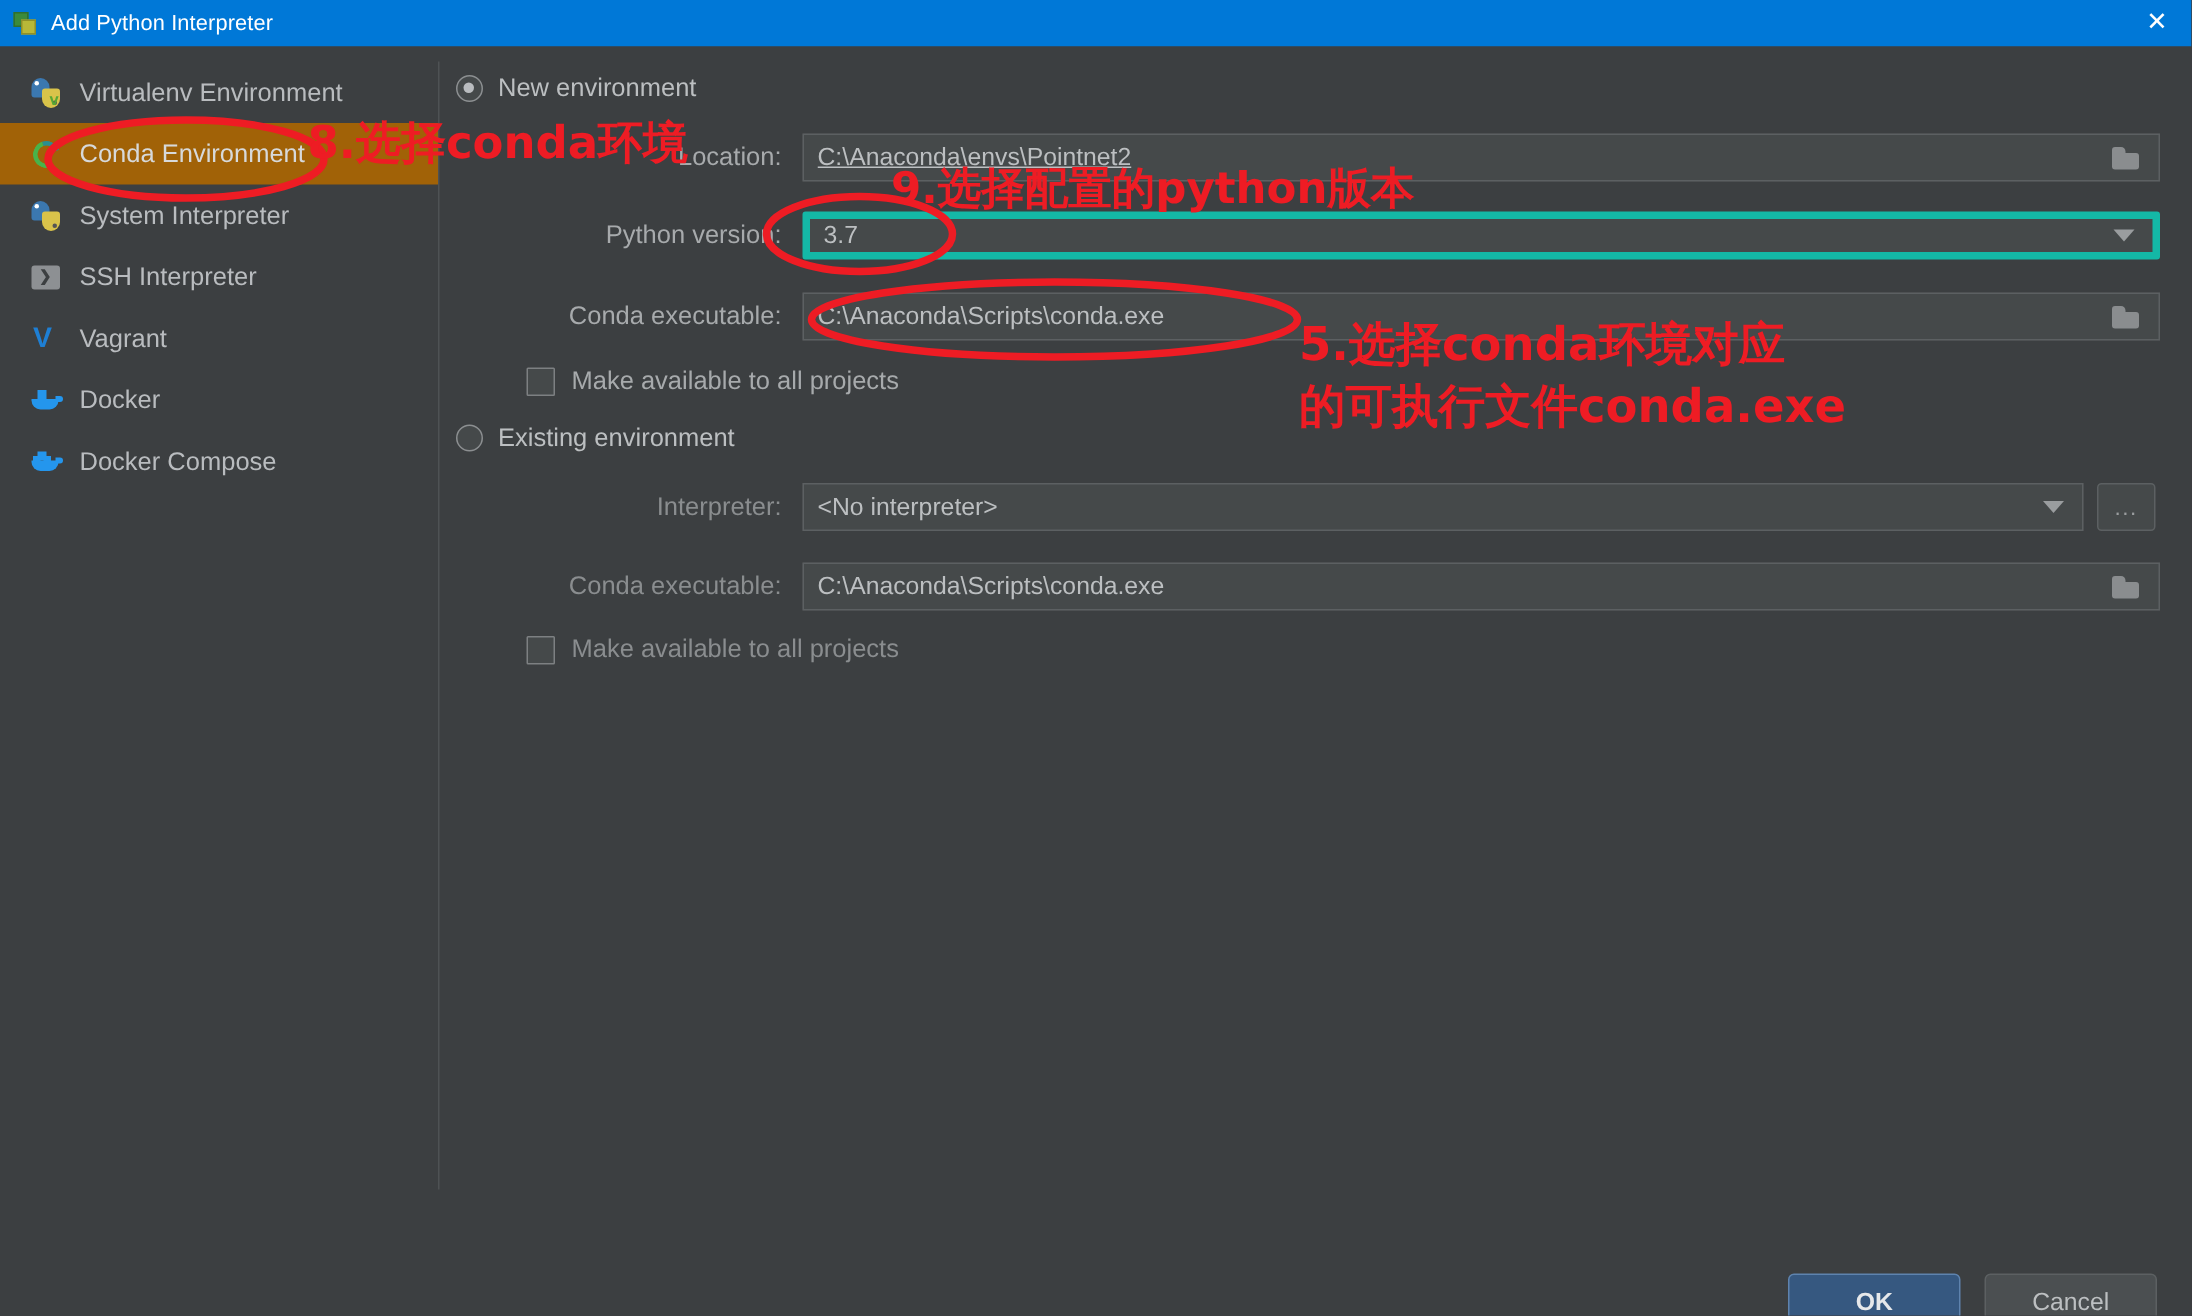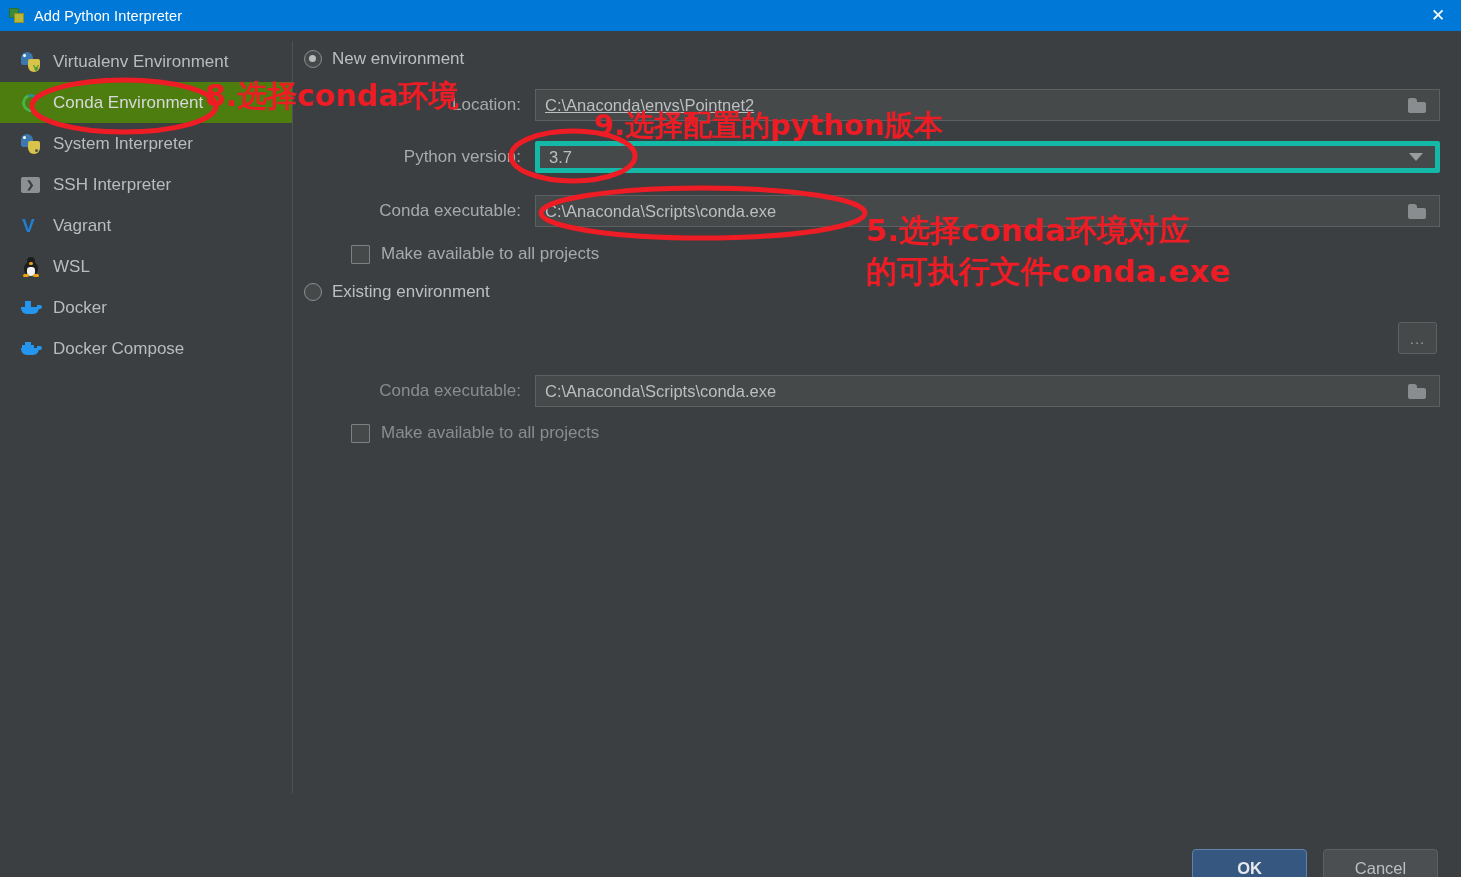--- a/index.html
+++ b/index.html
@@ -73,21 +73,21 @@
   .side-item {
     height: 41px;
     display: flex;
     align-items: center;
     padding-left: 20px;
     color: #b9bcbf;
     font-size: 17px;
     position: relative;
   }
   .side-item.selected {
-    background: #4d7c0f;
+    background: #a16207;
     color: #d7d9da;
   }
   .side-icon {
     width: 22px; height: 22px;
     margin-right: 11px;
     flex: none;
     position: relative;
   }
   .side-label { white-space: nowrap; }
 
@@ -375,31 +375,20 @@
       <span class="side-label">SSH Interpreter</span>
     </div>
 
     <div class="side-item">
       <div class="side-icon ic-vagrant">
         <div class="v">V</div>
       </div>
       <span class="side-label">Vagrant</span>
     </div>
 
-    <div class="side-item">
-      <div class="side-icon ic-wsl">
-        <div class="body"></div>
-          <div class="head"></div>
-          <div class="belly"></div>
-        <div class="beak"></div>
-          <div class="ft"></div>
-          <div class="ft2"></div>
-      </div>
-      <span class="side-label">WSL</span>
-    </div>
 
     <div class="side-item">
       <div class="side-icon ic-docker">
         <div class="hull"></div>
           <div class="c1"></div>
           <div class="tail"></div>
       </div>
       <span class="side-label">Docker</span>
     </div>
 
@@ -455,20 +444,27 @@
     <div class="check-row" style="left:58px; top:213px;">
       <div class="checkbox"></div>
       <span class="check-label">Make available to all projects</span>
     </div>
 
     <div class="radio-row" style="left:11px; top:251px;">
       <div class="radio"></div>
       <span class="radio-label">Existing environment</span>
     </div>
 
+    <div class="field-row" style="left:57px; top:291px; width:1039px;">
+      <span class="field-label dim">Interpreter:</span>
+      <div class="combo" style="flex:1;">
+        <span class="val">&lt;No interpreter&gt;</span>
+        <span class="caret"></span>
+      </div>
+    </div>
     <div class="dots-btn" style="left:1105px; top:291px;">...</div>
 
     <div class="field-row" style="left:57px; top:344px; width:1090px;">
       <span class="field-label dim">Conda executable:</span>
       <div class="textfield" style="flex:1;">
         <span class="val">C:\Anaconda\Scripts\conda.exe</span>
         <span class="folder-ic">
           <span class="lip"></span>
             <span class="base"></span>
         </span>

